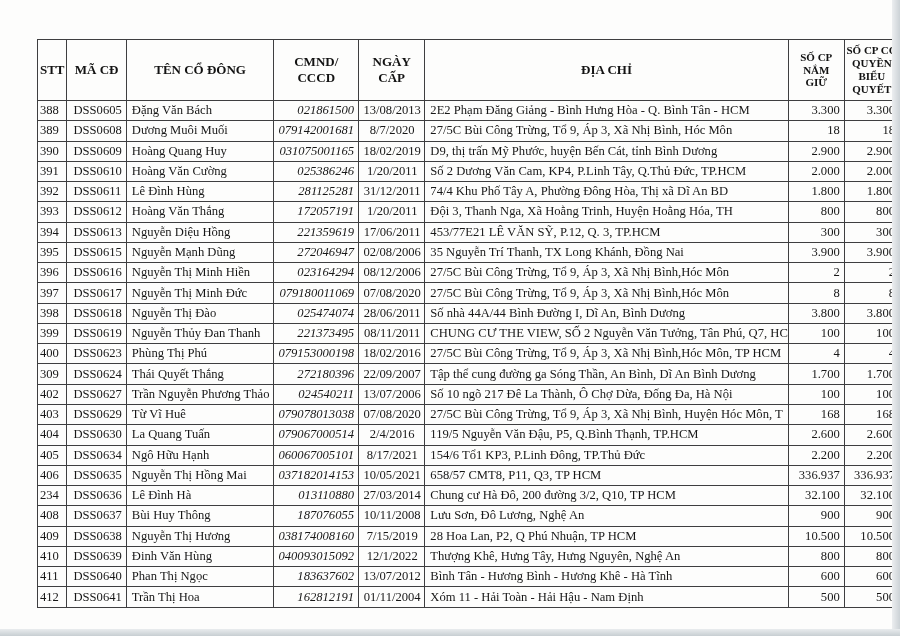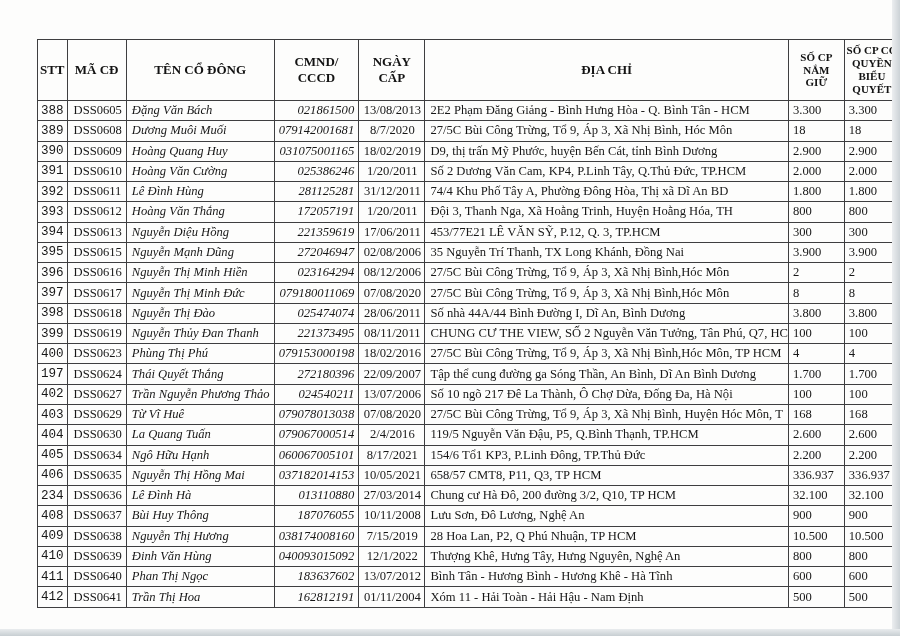--- a/index.html
+++ b/index.html
@@ -27,27 +27,27 @@
   th {
     font-size:13px; font-weight:bold; text-align:center;
     vertical-align:middle; white-space:pre-line; line-height:1.22;
     color:#131313; padding:1px;
   }
   th.small { font-size:11px; line-height:1.18; }
   td {
     font-size:12.6px; color:#171717; white-space:nowrap;
     vertical-align:middle; padding:0 4px;
   }
-  td.c0 { text-align:center; padding:0 2px;font-family:Liberation Mono, monospace; }
+  td.c0 { padding:0 2px; }
   td.c1 { text-align:left;  padding-left:6px;margin-top:12px; }
-  td.c2 { text-align:left;  padding-left:5px;font-style:italic; }
+  td.c2 { text-align:left;  padding-left:5px; }
   td.c3 { text-align:right; padding-right:4px;font-style:italic; }
   td.c4 { text-align:center; padding-right:3px; }
   td.c5 { text-align:left;  padding-left:5px; padding-right:0; }
-  td.c6, td.c7 { text-align:left; padding-right:4px; }
+  td.c6, td.c7 { text-align:right; padding-right:4px; }
 </style>
 </head>
 <body>
 
 <div class="page">
   <table class="shareholders">
     <colgroup>
       <col style="width:33px">
         <col style="width:59px">
         <col style="width:143px">
@@ -201,21 +201,21 @@
           <td class="c0">400</td>
           <td class="c1">DSS0623</td>
           <td class="c2">Phùng Thị Phú</td>
           <td class="c3">079153000198</td>
           <td class="c4">18/02/2016</td>
           <td class="c5">27/5C Bùi Công Trừng, Tổ 9, Áp 3, Xã Nhị Bình,Hóc Môn, TP HCM</td>
           <td class="c6">4</td>
           <td class="c7">4</td>
         </tr>
         <tr>
-          <td class="c0">197</td>
+          <td class="c0">309</td>
           <td class="c1">DSS0624</td>
           <td class="c2">Thái Quyết Thắng</td>
           <td class="c3">272180396</td>
           <td class="c4">22/09/2007</td>
           <td class="c5">Tập thể cung đường ga Sóng Thần, An Bình, Dĩ An Bình Dương</td>
           <td class="c6">1.700</td>
           <td class="c7">1.700</td>
         </tr>
         <tr>
           <td class="c0">402</td>

